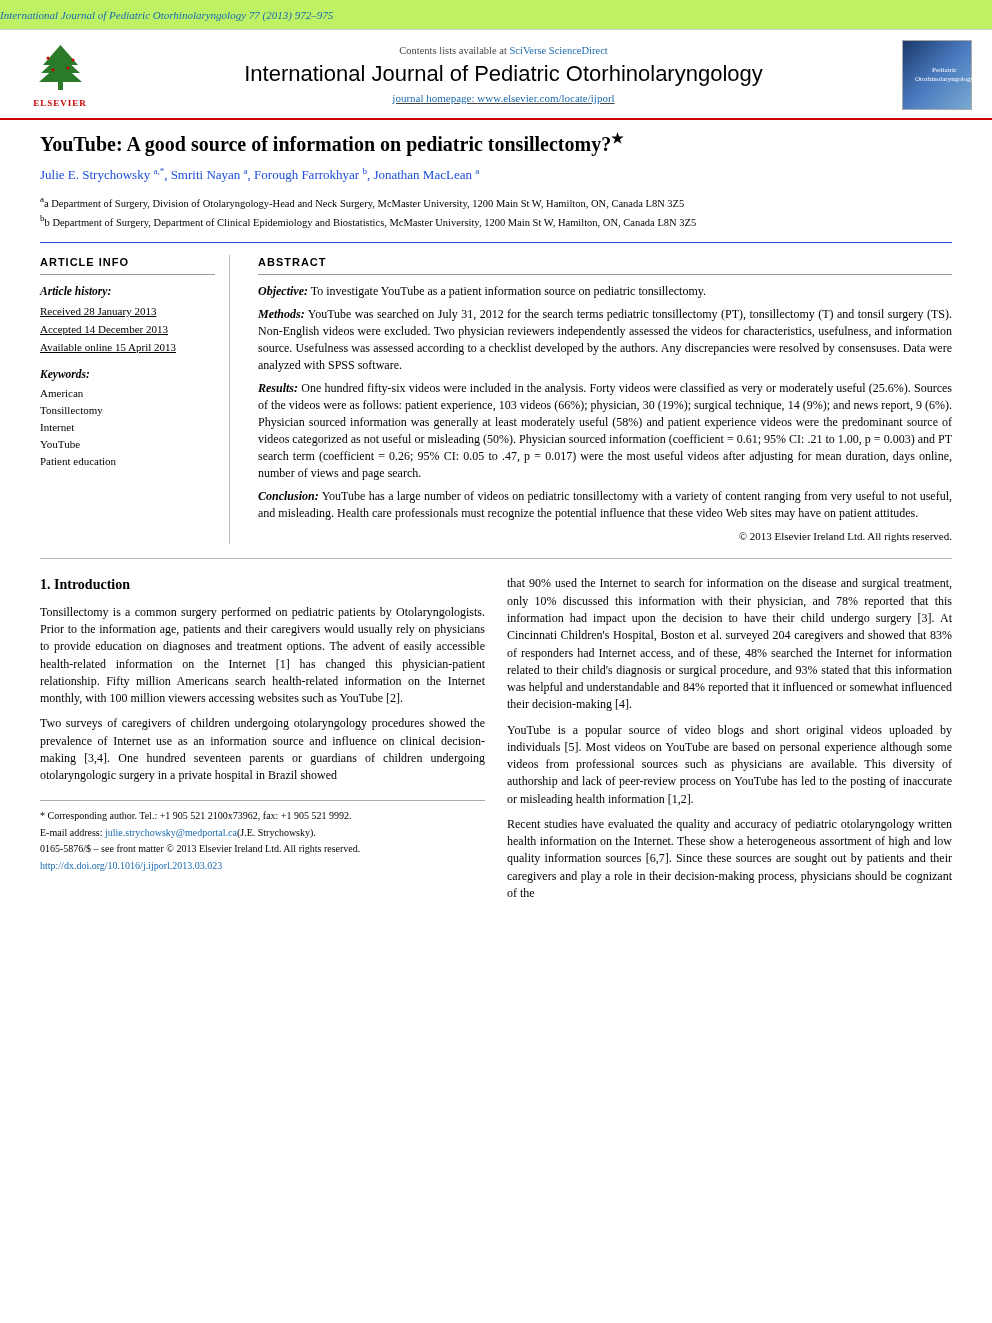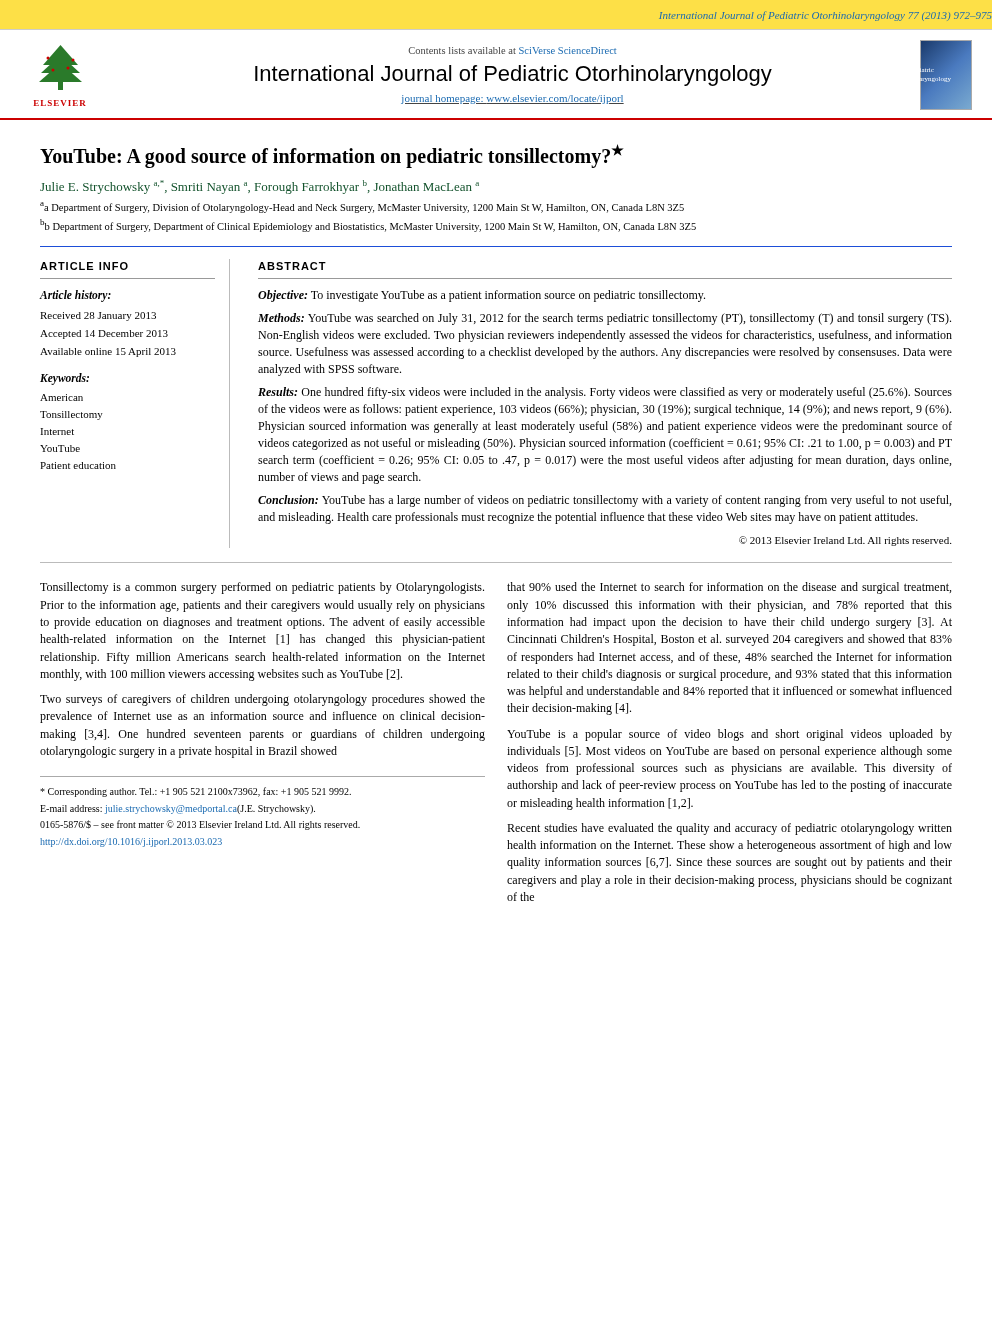--- a/index.html
+++ b/index.html
@@ -11,22 +11,22 @@
       line-height: 1.45;
     }
     .page-wrapper {
       width: 992px;
       min-height: 1323px;
       background: #fff;
       position: relative;
     }
     
     .top-bar {
-      background: #fde047;
-      text-align: right;
+      background: #bef264;
+      text-align: left;
       padding: 6px 0 4px 0;
       border-bottom: 1px solid #ccc;
     }
     .top-bar-text {
       font-size: 11px;
       color: #1a6ab1;
       font-style: italic;
     }
     
     .journal-header {
@@ -80,56 +80,56 @@
     }
     .journal-homepage {
       font-size: 11px;
       color: #444;
       text-decoration: underline;
     }
     .journal-homepage span {
       color: #1a6ab1;
     }
     .journal-thumb {
-      width: 52px;
+      width: 70px;
       height: 70px;
       background: linear-gradient(135deg, #1a3a6b 0%, #4a7abf 50%, #7aaad0 100%);
       border: 1px solid #aaa;
       flex-shrink: 0;
       margin-left: 15px;
       display: flex;
       align-items: center;
-      justify-content: flex-end;
+      justify-content: flex-start;
       font-size: 7px;
       color: #fff;
       text-align: center;
-      padding: 20px;
+      padding: 12px;
       line-height: 1.2;
     }
     
     .article-content {
-      padding: 22px 40px 20px 40px;
+      padding: 10px 40px 20px 40px;
     }
     
     .article-title {
       font-size: 20px;
       font-weight: bold;
       color: #000;
       margin-bottom: 8px;
       line-height: 1.3;
     }
     .article-title-star {
       font-size: 14px;
       vertical-align: super;
     }
     
     .authors {
       font-size: 13px;
-      color: #14532d;
-      margin-bottom: 0;
+      color: #1d4ed8;
+      margin-bottom: 8px;
     }
     .author-sup {
       font-size: 9px;
       vertical-align: super;
     }
     
     .affiliations {
       font-size: 10.5px;
       color: #000;
       margin-bottom: 12px;
@@ -169,20 +169,21 @@
     }
     .article-info-label {
       font-style: italic;
       font-size: 11.5px;
       font-weight: bold;
       margin-bottom: 4px;
     }
     .article-info-line {
       font-size: 11px;
       margin-bottom: 2px;
+      text-decoration: underline;
     }
     .keywords-label {
       font-style: italic;
       font-size: 11.5px;
       font-weight: bold;
       margin-top: 10px;
       margin-bottom: 4px;
     }
     .keyword-item {
       font-size: 11px;
@@ -341,20 +342,21 @@
           <span class="abstract-label">Conclusion:</span>
           <span>YouTube has a large number of videos on pediatric tonsillectomy with a variety of content ranging from very useful to not useful, and misleading. Health care professionals must recognize the potential influence that these video Web sites may have on patient attitudes.</span>
         </div>
         <div class="copyright-line">© 2013 Elsevier Ireland Ltd. All rights reserved.</div>
       </div>
     </div>
 
     <div class="body-two-col">
 
       <div class="body-left">
+        <div class="section-title">1. Introduction</div>
         <div class="body-para">
           Tonsillectomy is a common surgery performed on pediatric patients by Otolaryngologists. Prior to the information age, patients and their caregivers would usually rely on physicians to provide education on diagnoses and treatment options. The advent of easily accessible health-related information on the Internet [1] has changed this physician-patient relationship. Fifty million Americans search health-related information on the Internet monthly, with 100 million viewers accessing websites such as YouTube [2].
         </div>
         <div class="body-para">
           Two surveys of caregivers of children undergoing otolaryngology procedures showed the prevalence of Internet use as an information source and influence on clinical decision-making [3,4]. One hundred seventeen parents or guardians of children undergoing otolaryngologic surgery in a private hospital in Brazil showed
         </div>
 
         <div class="footnote-section">
           <div class="footnote-line">* Corresponding author. Tel.: +1 905 521 2100x73962, fax: +1 905 521 9992.</div>
           <div class="footnote-line">

